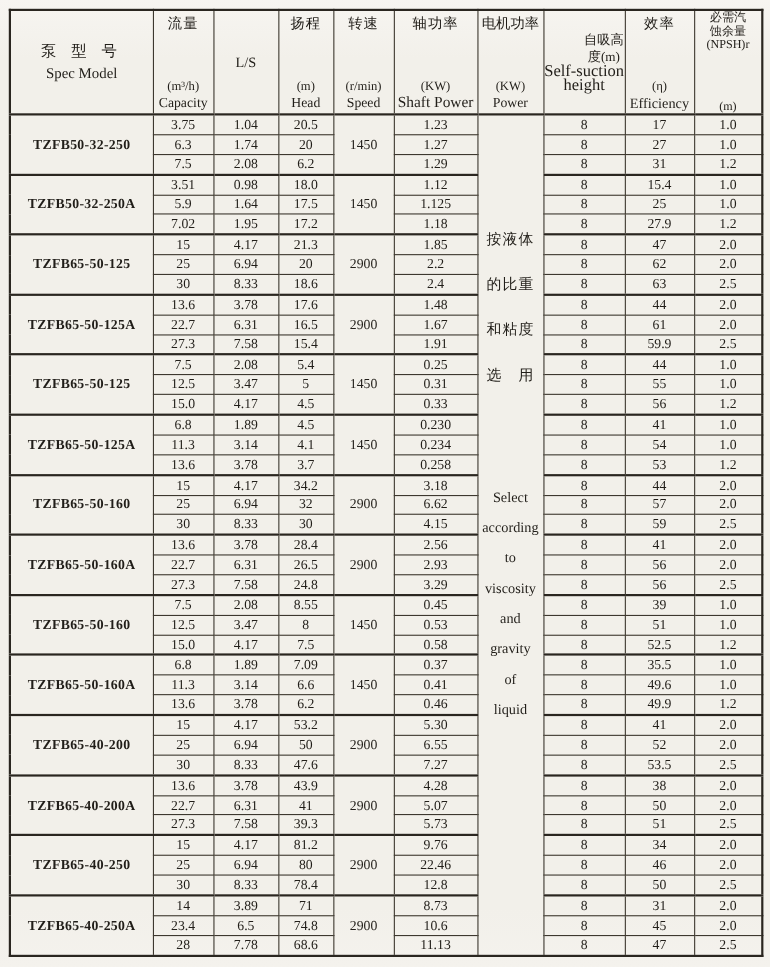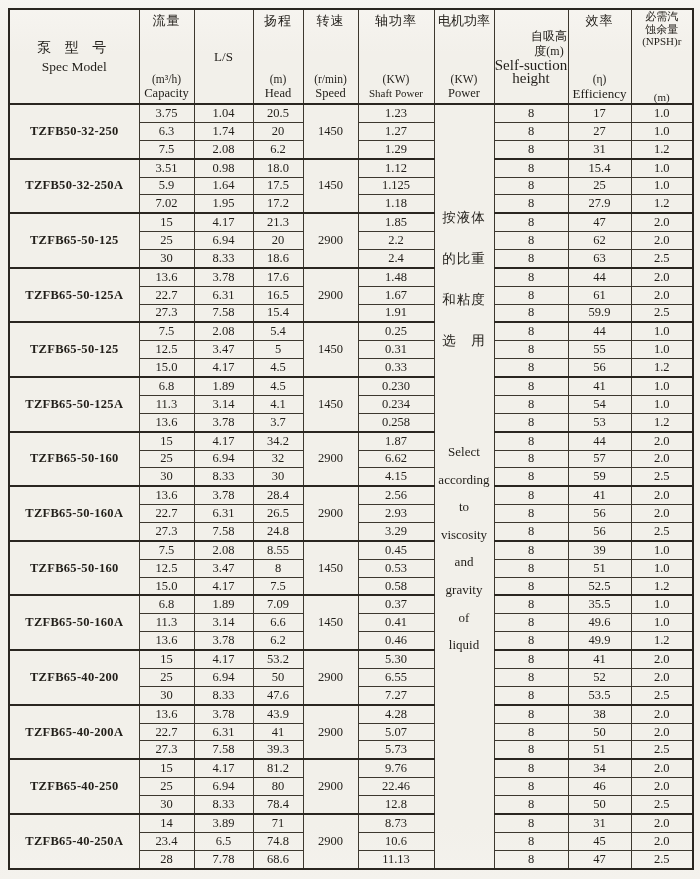--- a/index.html
+++ b/index.html
@@ -36,21 +36,21 @@
     overflow: hidden;
   }
   thead tr { height: 54px; }
   thead th { border-bottom: 2px solid #2a2620; font-weight: normal; }
   th .zh   { display: block; font-size: 13px;   line-height: 16px; letter-spacing: 1px; }
   th .unit { display: block; font-size: 11.5px; line-height: 14px; margin-top: 43px; }
   th .en   { display: block; font-size: 12.5px; line-height: 15px; }
   th.th-model .zh { font-size: 14px; letter-spacing: 5px; line-height: 20px; }
   th.th-model .en { font-size: 13.5px; line-height: 18px; }
   th.th-ls .en { font-size: 13px; }
-  th.th-shaft .en { font-size: 11px; }
+  th.th-shaft .en { font-size: 14px; }
   th.th-motor .zh { letter-spacing: 0; }
   th.th-self .zh  { font-size: 12px; letter-spacing: 0; line-height: 15px; margin-left: 36px; }
   th.th-self .en  { font-size: 15px; line-height: 13px; }
   th.th-eff .en   { font-size: 13px; }
   th.th-npsh .zh, th.th-npsh .unit, th.th-npsh .en {
     font-size: 11px; line-height: 12.5px; letter-spacing: 0; text-align: center;
   }
   tbody td { font-size: 12.5px; }
   td.model { font-size: 12.5px; letter-spacing: 0.3px; font-weight: bold; }
   tr.gs td { border-top: 2px solid #2a2620; }
@@ -322,21 +322,21 @@
           <td>8</td>
           <td>53</td>
           <td>1.2</td>
         </tr>
         <tr class="gs">
           <td class="model" rowspan="3">TZFB65-50-160</td>
           <td>15</td>
           <td>4.17</td>
           <td>34.2</td>
           <td rowspan="3">2900</td>
-          <td>1.87</td>
+          <td>3.18</td>
           <td>8</td>
           <td>44</td>
           <td>2.0</td>
         </tr>
         <tr>
           <td>25</td>
           <td>6.94</td>
           <td>32</td>
           <td>6.62</td>
           <td>8</td>

